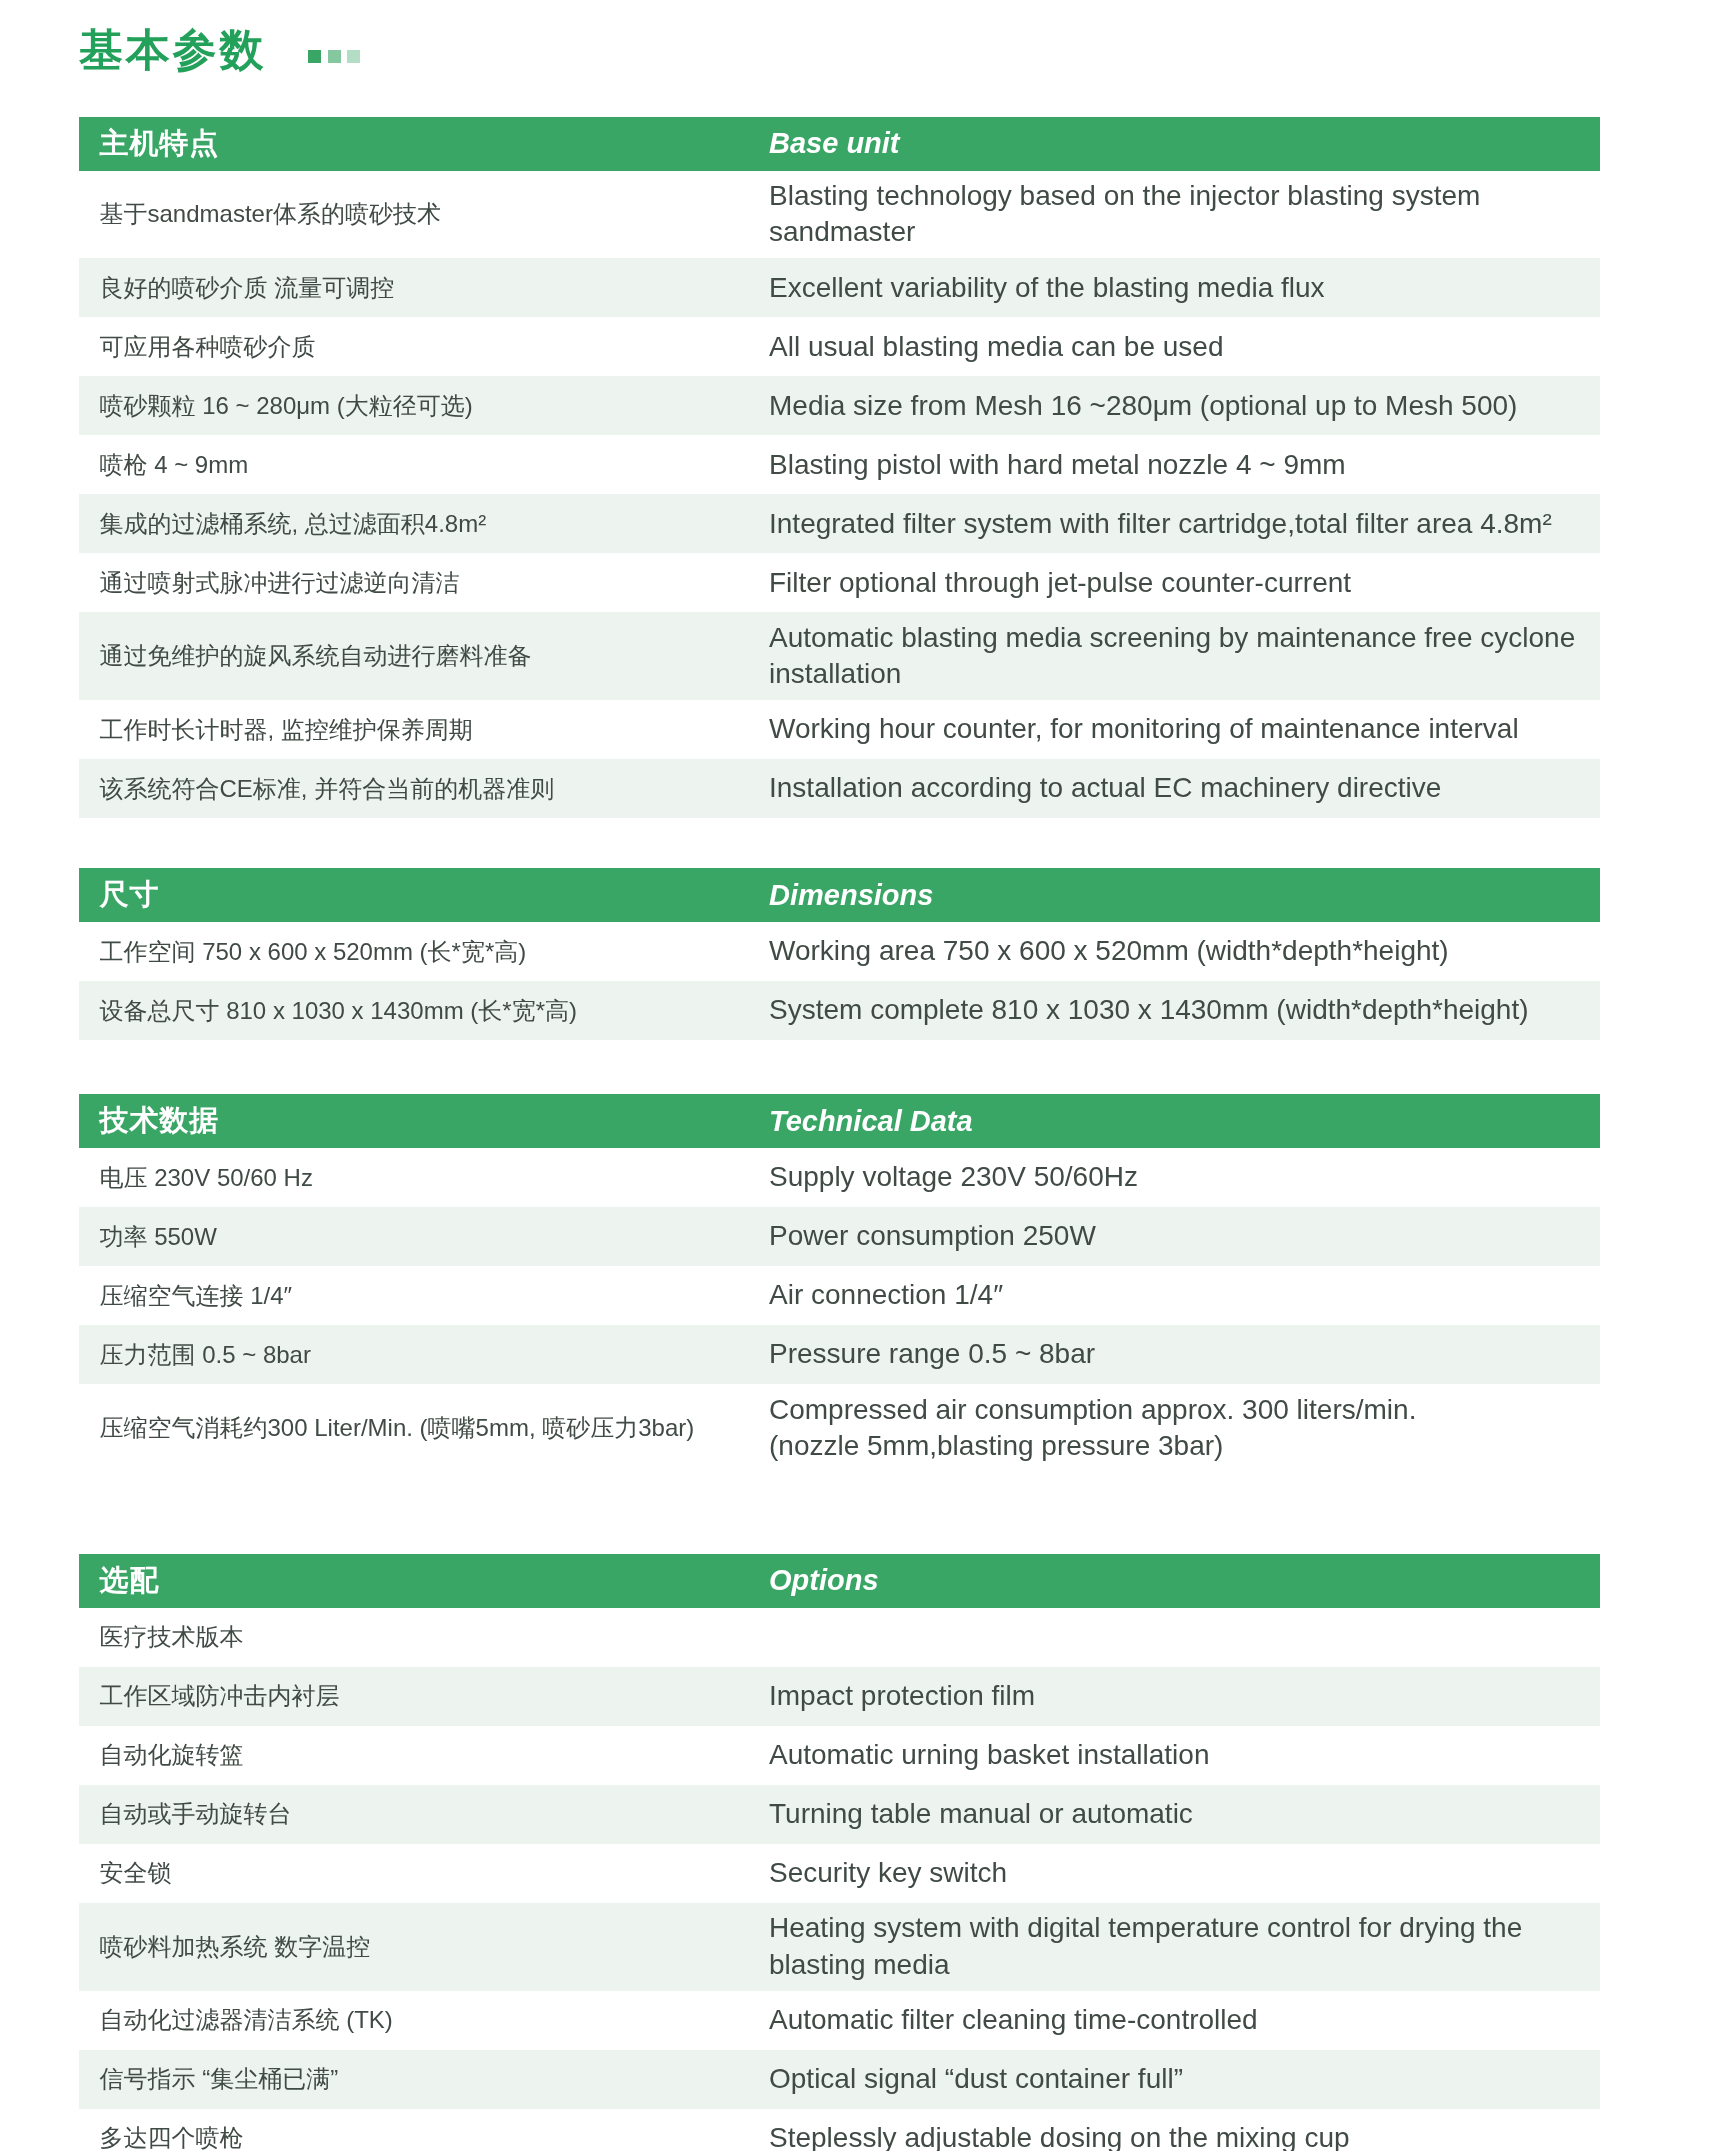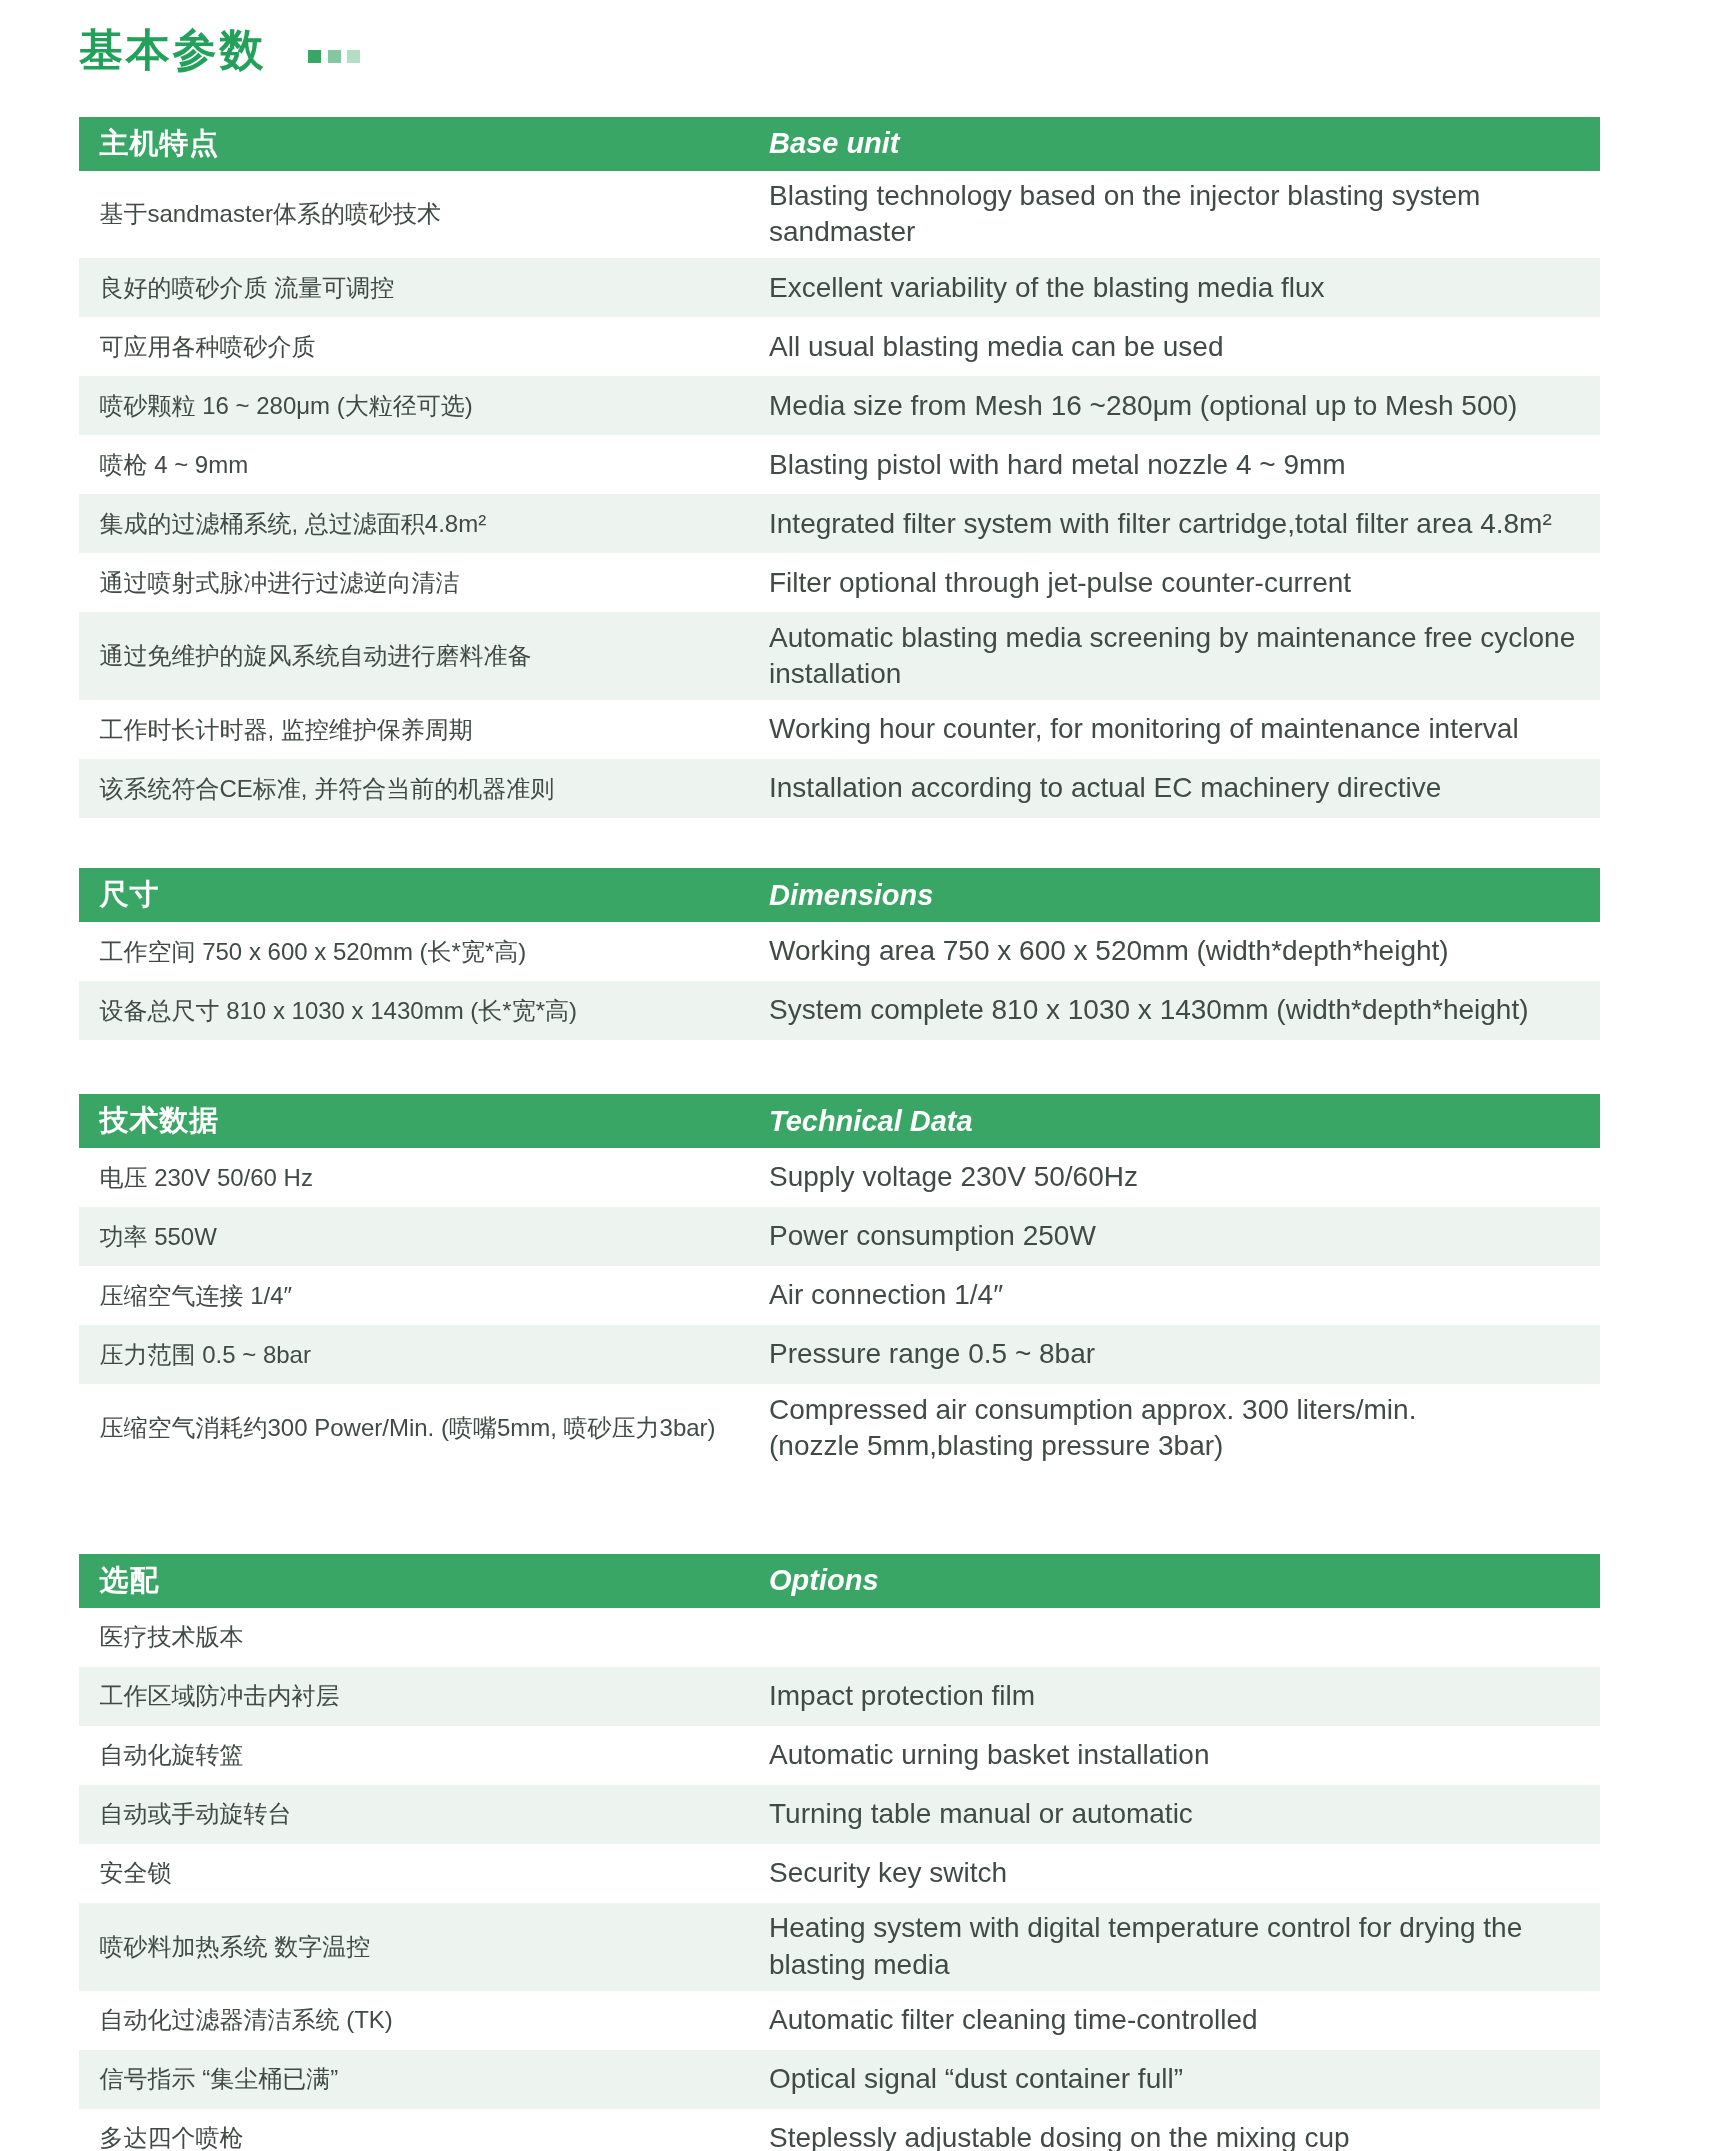--- a/index.html
+++ b/index.html
@@ -179,21 +179,21 @@
     <span class="cell-cn">压缩空气连接 1/4″</span>
     <span class="cell-en">Air connection 1/4″</span>
   </div>
 
   <div class="row">
     <span class="cell-cn">压力范围 0.5 ~ 8bar</span>
     <span class="cell-en">Pressure range 0.5 ~ 8bar</span>
   </div>
 
   <div class="row">
-    <span class="cell-cn">压缩空气消耗约300 Power/Min. (喷嘴5mm, 喷砂压力3bar)</span>
+    <span class="cell-cn">压缩空气消耗约300 Liter/Min. (喷嘴5mm, 喷砂压力3bar)</span>
     <span class="cell-en">Compressed air consumption approx. 300 liters/min.
 (nozzle 5mm,blasting pressure 3bar)</span>
   </div>
 </div>
   </section>
 
   <section class="spec-section">
     <div class="sec-header">
       <span class="hd-cn">选配</span>
       <span class="hd-en">Options</span>

